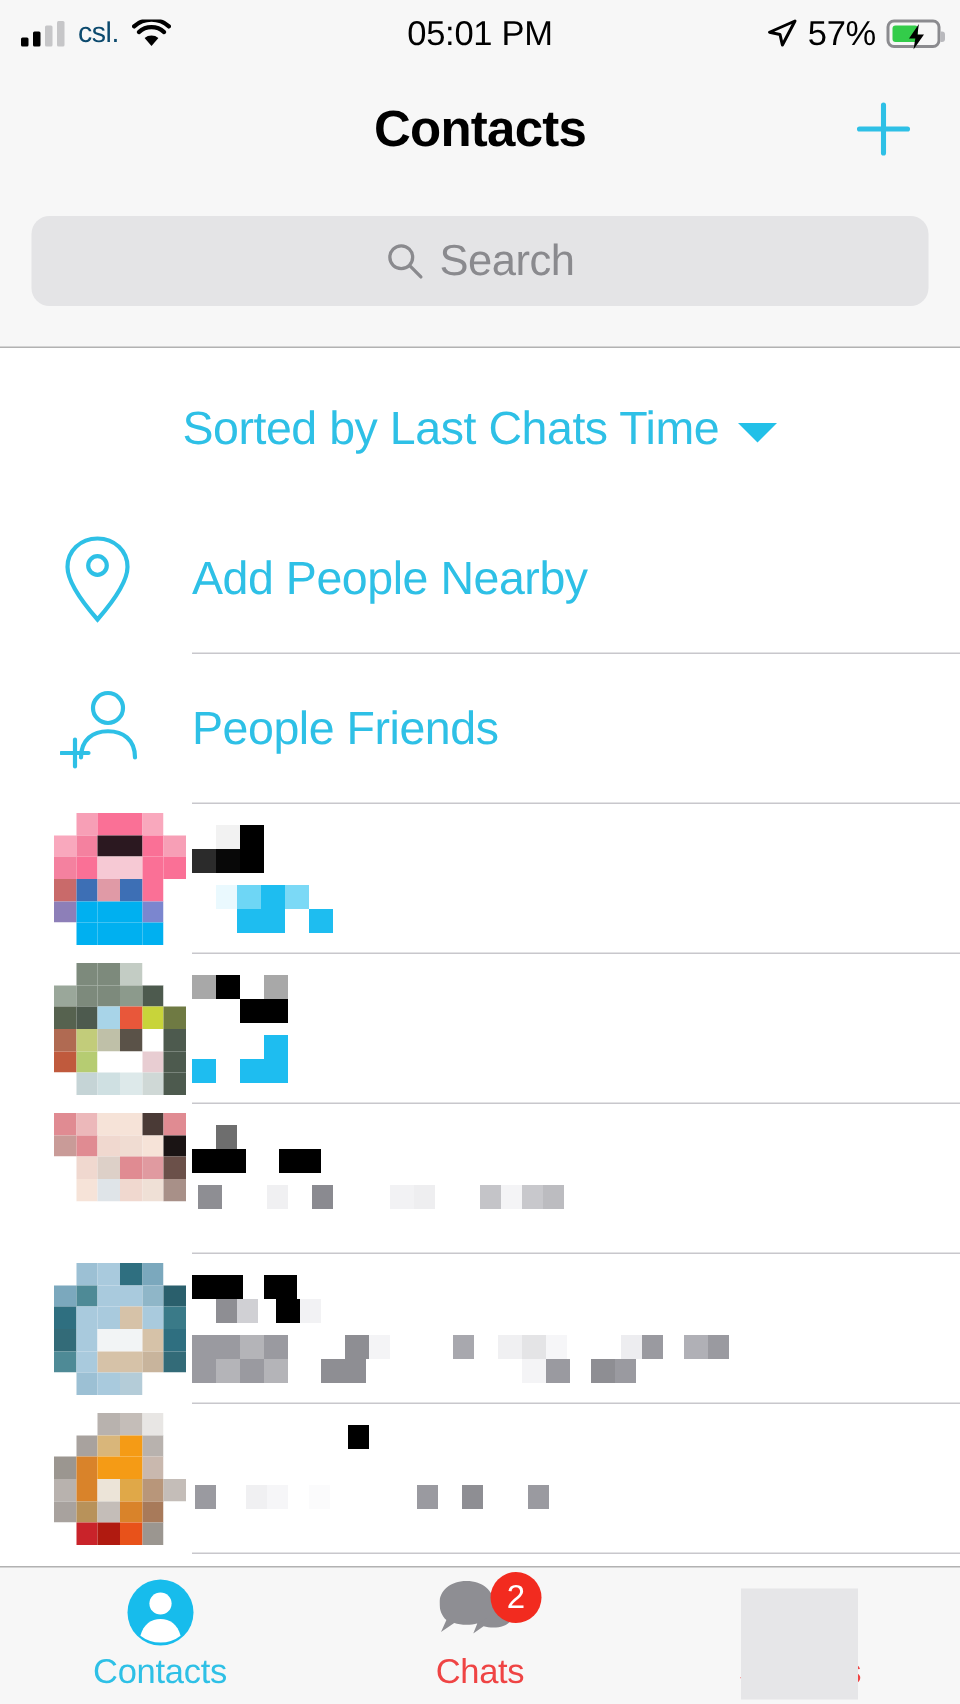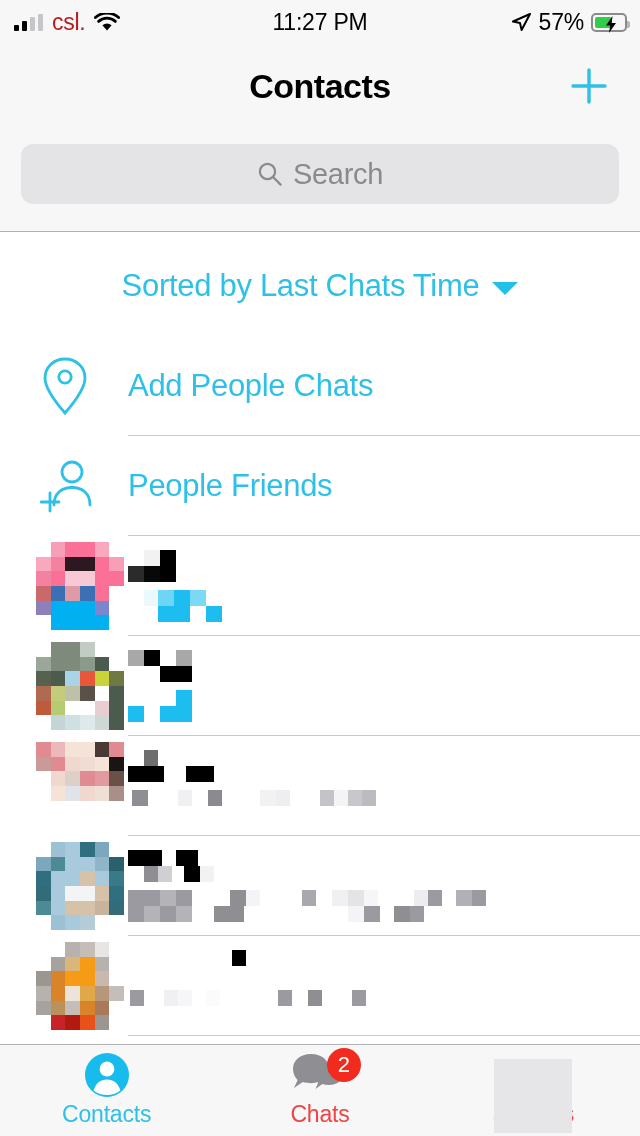--- a/index.html
+++ b/index.html
@@ -19,21 +19,21 @@
     display:flex; align-items:center;
   }
   #sb-left{ position:absolute; left:14px; top:0; height:44px; display:flex; align-items:center; gap:9px; }
   .sig-bars{ display:flex; align-items:flex-end; gap:3px; height:17px; }
   .sig-bars i{ display:block; width:5px; border-radius:1px; background:#c6c6c8; }
   .sig-bars i.on{ background:#000; }
   .sig-bars i:nth-child(1){ height:6px; }
   .sig-bars i:nth-child(2){ height:10px; }
   .sig-bars i:nth-child(3){ height:14px; }
   .sig-bars i:nth-child(4){ height:17px; }
-  #carrier{ font-size:23px; color:#b91c1c; letter-spacing:-0.3px; line-height:1; }
+  #carrier{ font-size:19px; color:#0c4a6e; letter-spacing:-0.3px; line-height:1; }
   #wifi-icon{ display:block; }
   #sb-center{
     position:absolute; left:0; top:0; width:640px; height:44px;
     display:flex; align-items:center; justify-content:center;
   }
   #clock{ font-size:23px; color:#000; letter-spacing:-0.2px; }
   #sb-right{ position:absolute; right:13px; top:0; height:44px; display:flex; align-items:center; gap:7px; }
   #battery-pct{ font-size:23px; color:#000; letter-spacing:-0.2px; }
   .batt{
     position:relative; width:36px; height:19px;
@@ -145,21 +145,21 @@
         <i></i>
     </div>
     <div id="carrier">csl.</div>
     <svg id="wifi-icon" width="26" height="19" viewBox="0 0 26 19">
       <path d="M13 17.6 L8.4 12.3 A7.3 7.3 0 0 1 17.6 12.3 Z" fill="#000"></path>
       <path d="M4.6 8.4 A12.4 12.4 0 0 1 21.4 8.4" stroke="#000" stroke-width="2.8" fill="none" stroke-linecap="round"></path>
       <path d="M1.4 4.6 A17 17 0 0 1 24.6 4.6" stroke="#000" stroke-width="2.8" fill="none" stroke-linecap="round"></path>
     </svg>
   </div>
   <div id="sb-center">
-    <div id="clock">11:27 PM</div>
+    <div id="clock">05:01 PM</div>
   </div>
   <div id="sb-right">
     <svg width="22" height="22" viewBox="0 0 22 22">
       <path d="M20 3 L3 10.5 L10 12 L11.6 19 Z" fill="none" stroke="#000" stroke-width="2" stroke-linejoin="round"></path>
     </svg>
     <div id="battery-pct">57%</div>
     <div class="batt">
       <div class="batt-fill" id="batt-fill" style="width: 62%; background: rgb(51, 204, 74);"></div>
       <svg class="bolt" viewBox="0 0 16 17">
         <path d="M9.6 0 L3 9.6 L7.2 9.6 L6 17 L13 7 L8.6 7 Z" fill="#000"></path>
@@ -187,21 +187,21 @@
 <div id="sort-header">
   <div id="sort-label">Sorted by Last Chats Time</div>
   <div id="sort-caret"></div>
 </div>
 
 <div class="action-row" id="row-nearby">
   <svg class="action-icon" width="50" height="62" viewBox="0 0 50 62">
     <path d="M25 4 C13.5 4 5 12.4 5 23 C5 34.5 18 50 25 58 C32 50 45 34.5 45 23 C45 12.4 36.5 4 25 4 Z" fill="none" stroke="#2ec0e6" stroke-width="2.8"></path>
     <circle cx="25" cy="22" r="6.2" fill="none" stroke="#2ec0e6" stroke-width="2.8"></circle>
   </svg>
-  <div class="action-label">Add People Chats</div>
+  <div class="action-label">Add People Nearby</div>
   <div class="row-divider"></div>
 </div>
 
 <div class="action-row" id="row-invite">
   <svg class="action-icon" width="58" height="62" viewBox="0 0 58 62">
     <circle cx="32" cy="17" r="10" fill="none" stroke="#2ec0e6" stroke-width="2.8"></circle>
     <path d="M14 50 C14 38 22 32.5 32 32.5 C42 32.5 50 38 50 50" fill="none" stroke="#2ec0e6" stroke-width="2.8" stroke-linecap="round"></path>
     <path d="M10 38 V56 M1 47 H19" stroke="#2ec0e6" stroke-width="2.8" stroke-linecap="round"></path>
   </svg>
   <div class="action-label">People Friends</div>

